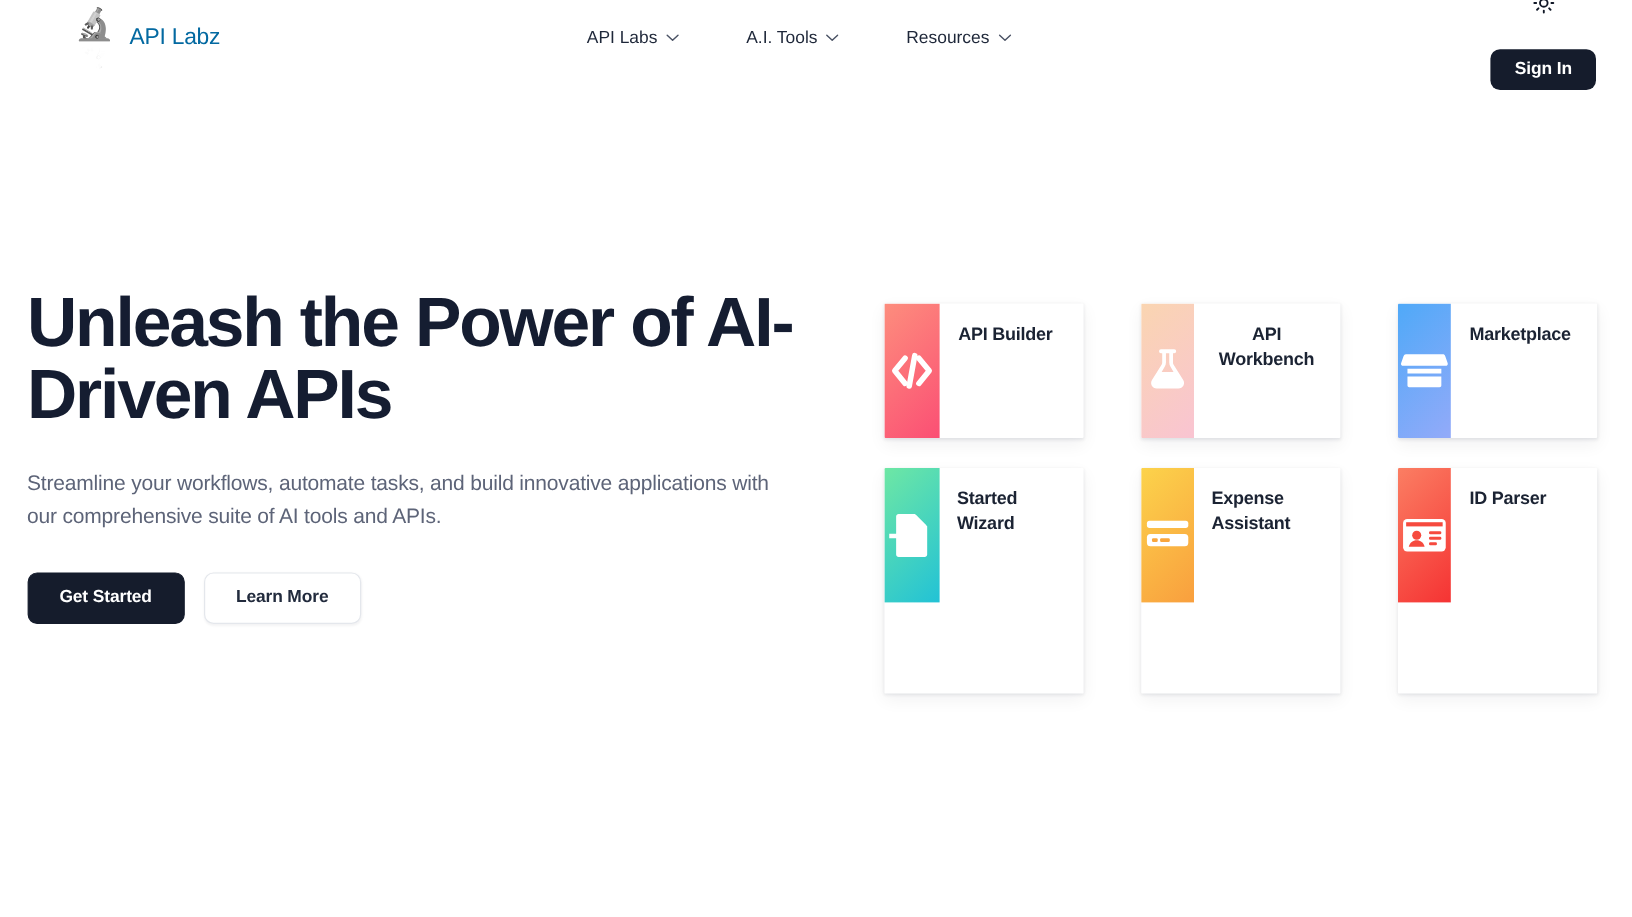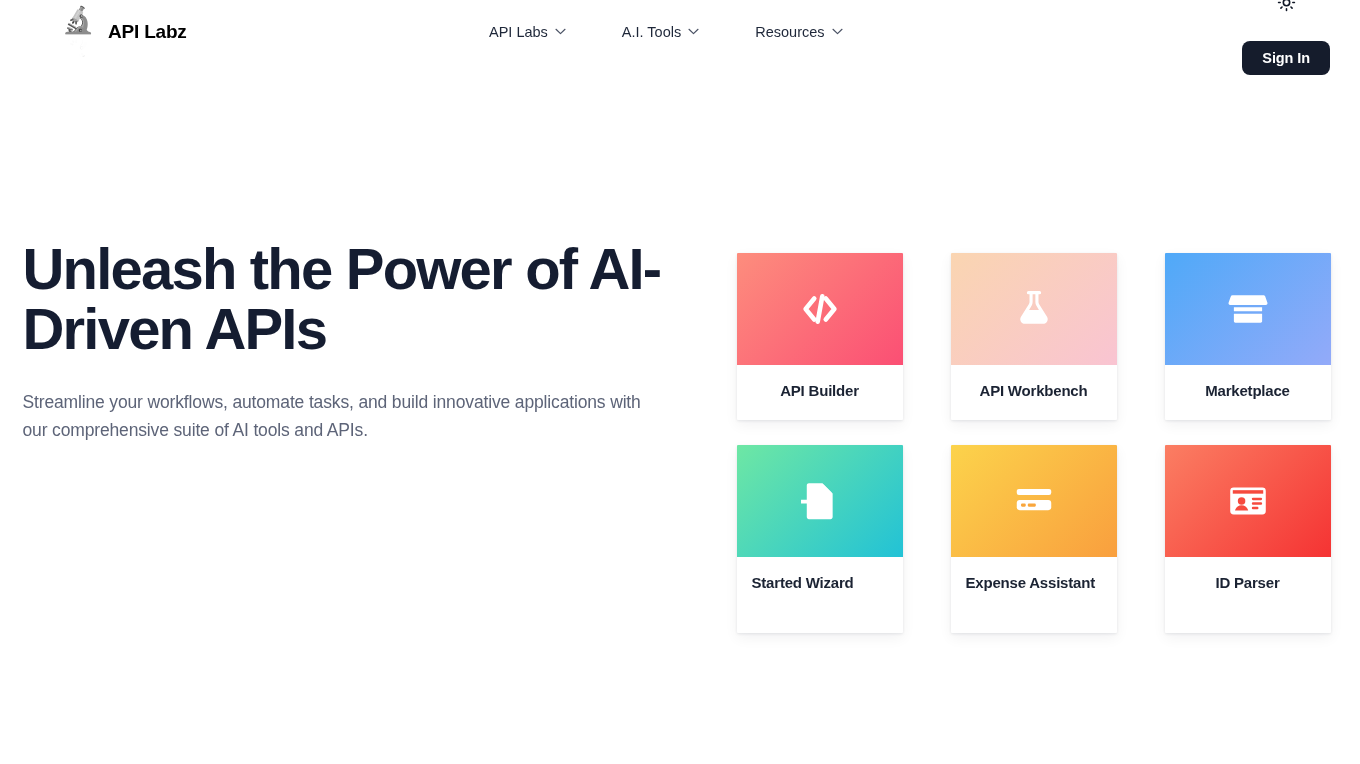--- a/index.html
+++ b/index.html
@@ -55,23 +55,23 @@
     transform: scaleY(-1);
     filter: grayscale(1) contrast(1.15) brightness(1.4);
     opacity: 0.22;
     margin-top: -2px;
     -webkit-mask-image: linear-gradient(to bottom, rgba(0,0,0,.65), rgba(0,0,0,0) 72%);
             mask-image: linear-gradient(to bottom, rgba(0,0,0,.65), rgba(0,0,0,0) 72%);
   }
 
   .brand-name {
     font-size: 19px;
-    font-weight: 700;
+    font-weight: 400;
     letter-spacing: -0.2px;
-    color: #000000;
+    color: #0369a1;
   }
 
   .nav {
     position: absolute;
     left: 489px;
     display: flex;
     align-items: center;
     gap: 56px;
   }
 
@@ -192,21 +192,21 @@
   }
 
   .card {
     width: 166px;
     background: #ffffff;
     border-radius: 1px;
     box-shadow: 0 1px 3px rgba(16,24,40,.09), 0 5px 14px rgba(16,24,40,.055);
     overflow: hidden;
     cursor: pointer;
     display: flex;
-    flex-direction: column;
+    flex-direction: row;
   }
 
   .card-art {
     height: 112px;
     display: flex;
     align-items: center;
     justify-content: center;
     color: #ffffff;
   }
   .card-art svg { display: block; }
@@ -280,20 +280,24 @@
     <button class="signin-btn">Sign In</button>
   </div>
 
 </header>
 
 <main class="main">
 
   <section class="hero">
     <h1 class="hero-title">Unleash the Power of AI-Driven APIs</h1>
     <p class="hero-sub">Streamline your workflows, automate tasks, and build innovative applications with our comprehensive suite of AI tools and APIs.</p>
+    <div class="hero-actions">
+      <button class="btn btn-primary">Get Started</button>
+      <button class="btn btn-secondary">Learn More</button>
+    </div>
   </section>
 
   <section class="cards">
 
     <div class="card">
       <div class="card-art" style="background: linear-gradient(135deg, rgb(253, 141, 125) 0%, rgb(251, 79, 116) 100%);">
         <span>
           <svg width="46" height="46" viewBox="0 0 24 24" fill="none" stroke="currentColor" stroke-width="2.4" stroke-linecap="round" stroke-linejoin="round" aria-hidden="true">
             <polyline points="9,6.5 4.5,12 9,17.5"></polyline>
             <polyline points="15,6.5 19.5,12 15,17.5"></polyline>

